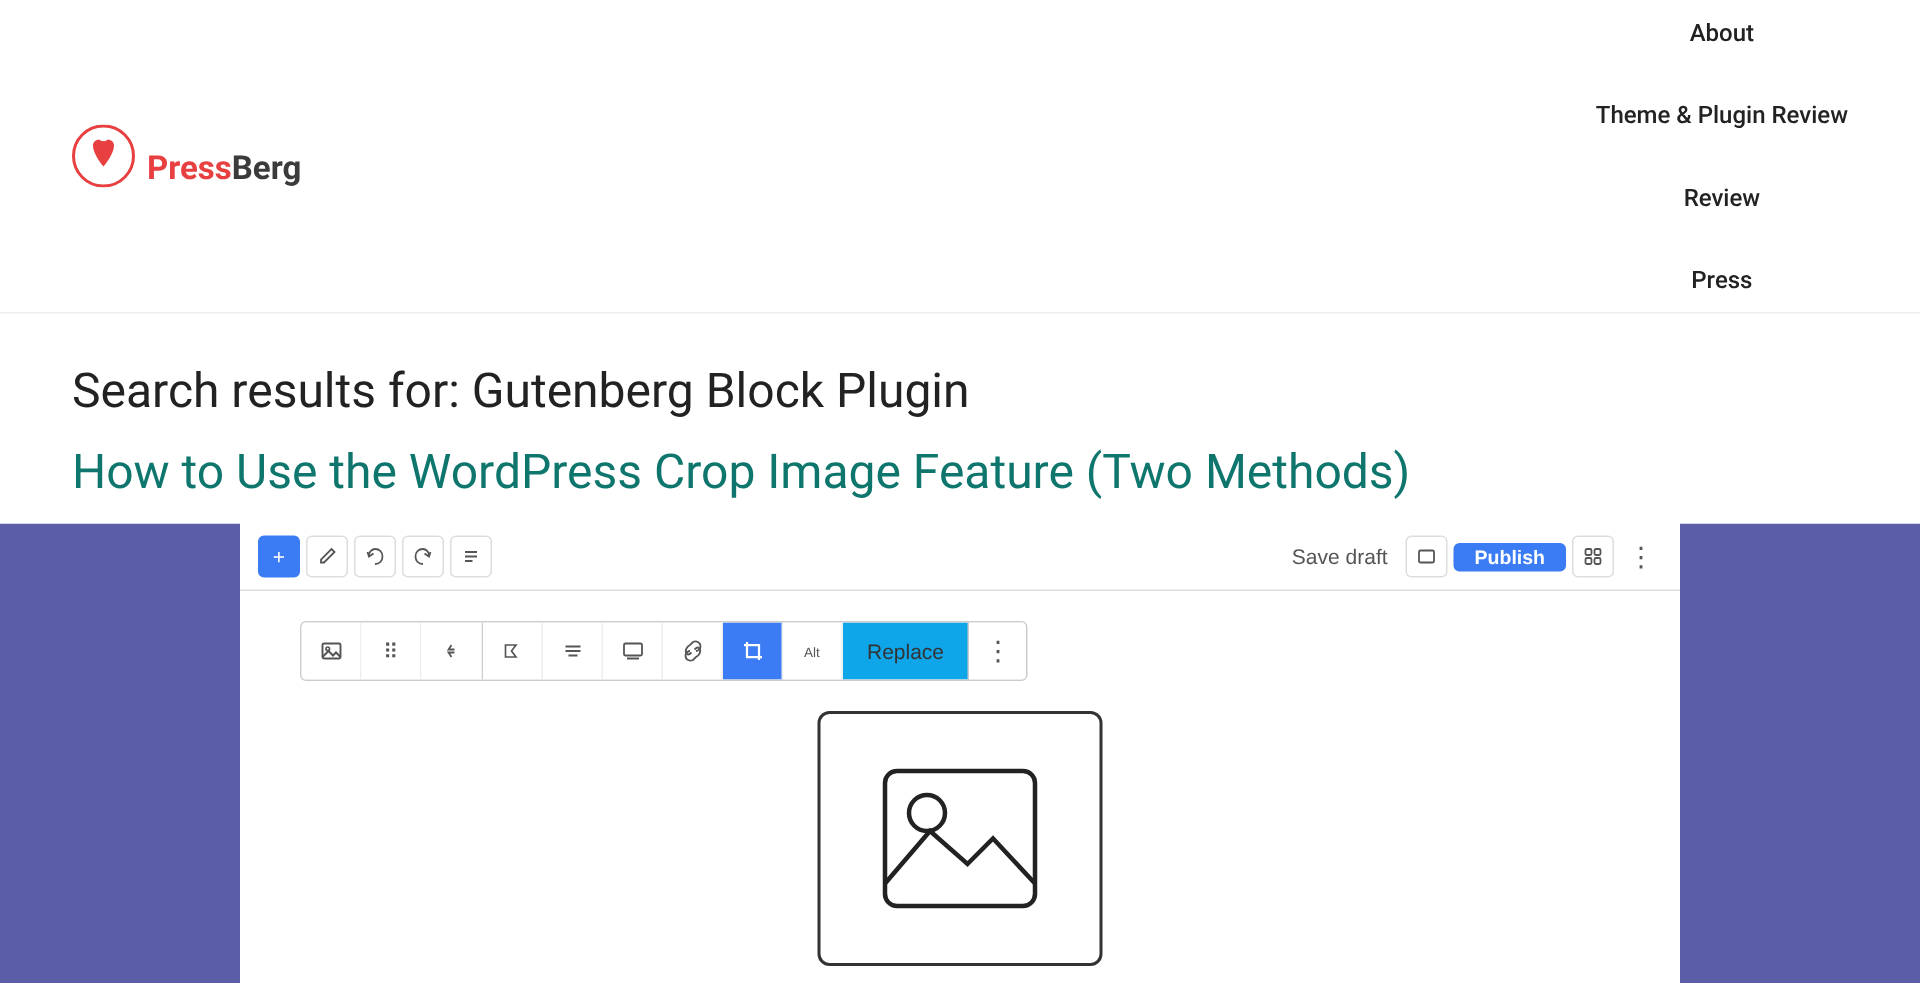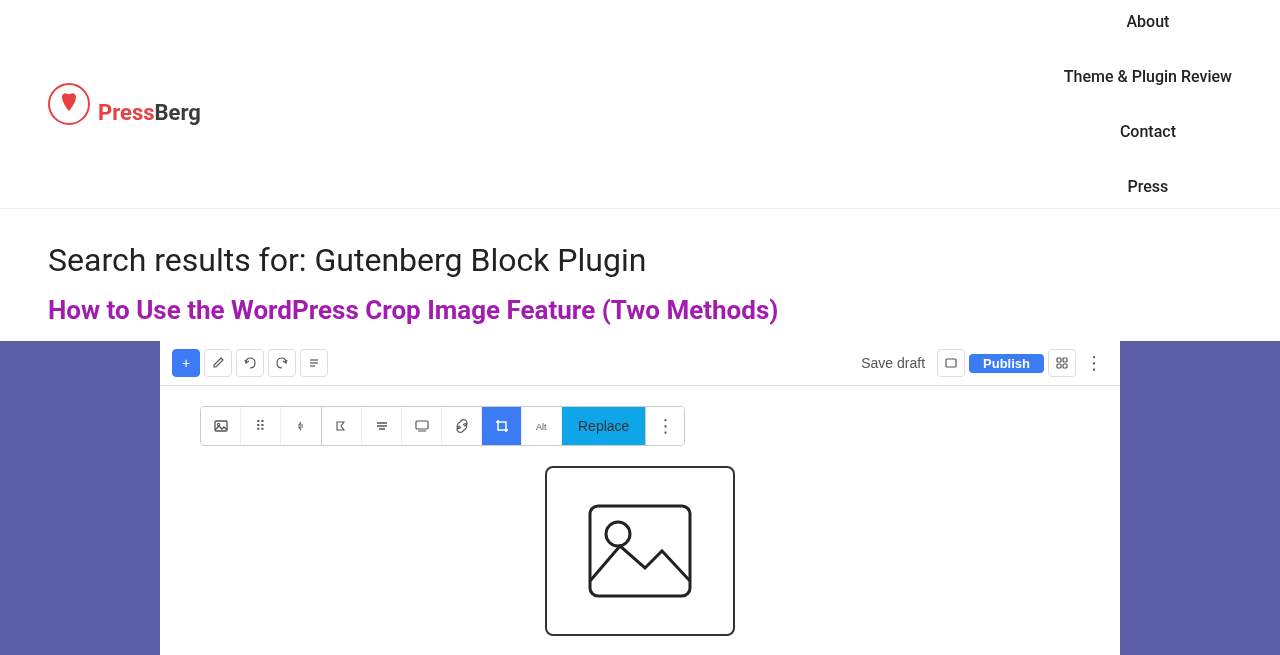--- a/index.html
+++ b/index.html
@@ -47,23 +47,23 @@
       font-size: 32px;
       font-weight: 400;
       color: #222;
     }
 
     
     .article-title {
       padding: 4px 48px 16px 48px;
     }
     .article-title a {
-      color: #a21caf;
-      font-size: 26px;
-      font-weight: 700;
+      color: #0f766e;
+      font-size: 32px;
+      font-weight: 400;
       text-decoration: none;
     }
 
     
     .featured-area {
       position: relative;
       width: 100%;
       overflow: hidden;
       background: #fff;
       display: flex;
@@ -240,21 +240,21 @@
       <path d="M14 14 C14 10, 20 8, 21 14 C22 8, 28 10, 28 14 C28 20, 21 28, 21 28 C21 28, 14 20, 14 14Z" fill="#e84040"></path>
       <circle cx="21" cy="14" r="3" fill="#e84040"></circle>
     </svg>
     <span class="logo-text">
       <span class="press">Press</span><span class="berg">Berg</span>
     </span>
   </div>
   <nav>
     <a href="#">About</a>
     <a href="#">Theme &amp; Plugin Review</a>
-    <a href="#">Contact</a>
+    <a href="#">Review</a>
     <a href="#">Press</a>
   </nav>
 </header>
 
 <div class="search-heading">
   <h1 style="font-size:32px;font-weight:400;">Search results for: Gutenberg Block Plugin</h1>
 </div>
 
 <div class="article-title">
   <a href="#">How to Use the WordPress Crop Image Feature (Two Methods)</a>

